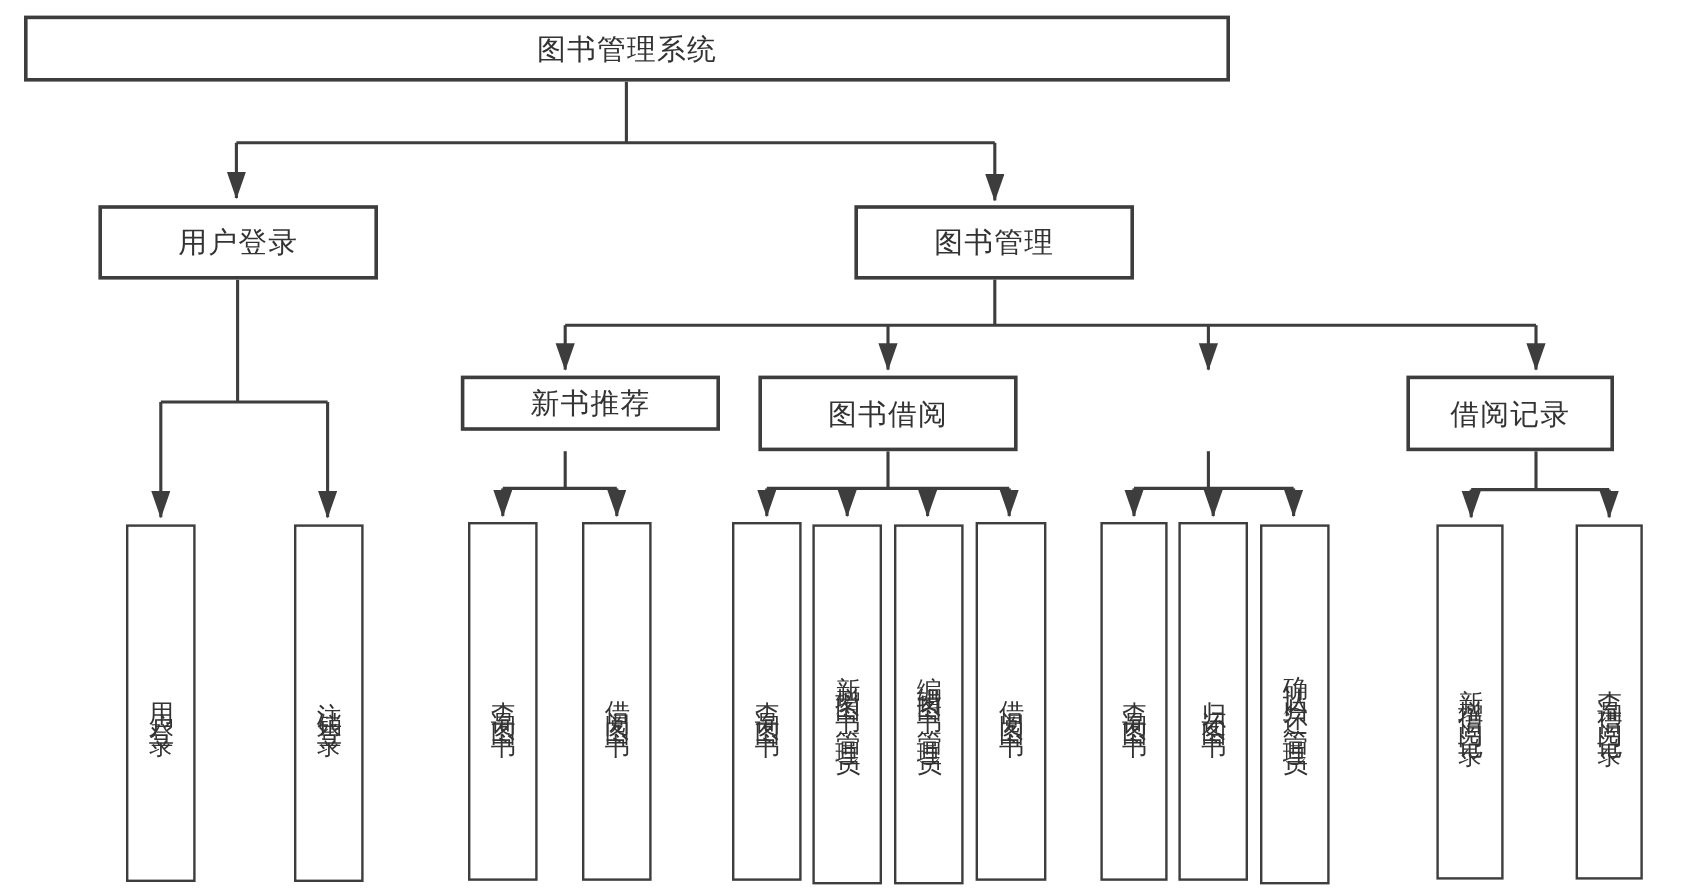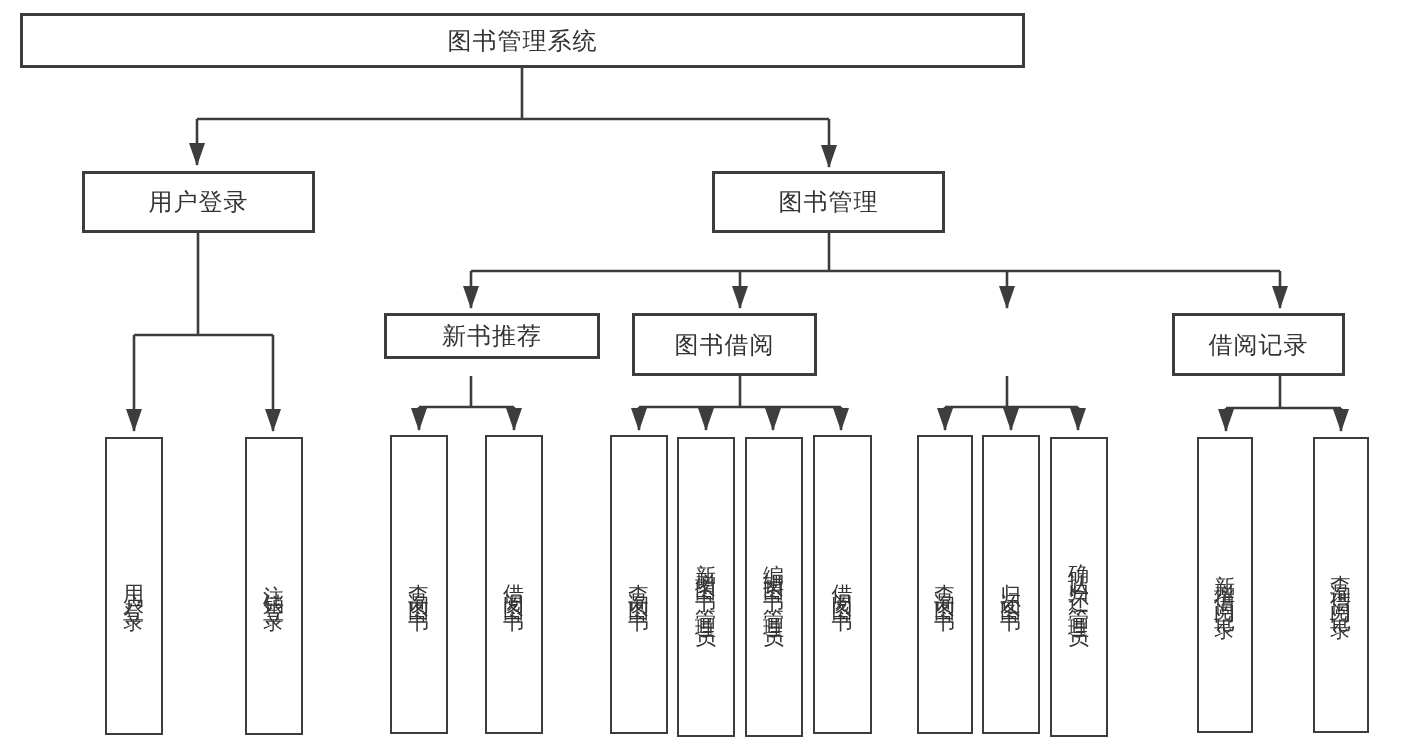--- a/index.html
+++ b/index.html
@@ -125,21 +125,21 @@
   <div class="node" style="left:82px; top:171px; width:233px; height:62px;">
     <span class="lbl">用户登录</span>
   </div>
   <div class="node" style="left:712px; top:171px; width:233px; height:62px;">
     <span class="lbl">图书管理</span>
   </div>
 
   <div class="node" style="left:363px; top:313px; width:216px; height:46px;margin-left:21px;">
     <span class="lbl">新书推荐</span>
   </div>
-  <div class="node" style="left:632px; top:313px; width:185px; height:63px;">
+  <div class="node" style="left:632px; top:313px; width:216px; height:63px;">
     <span class="lbl">图书借阅</span>
   </div>
   <div class="node" style="left:1172px; top:313px; width:173px; height:63px;">
     <span class="lbl">借阅记录</span>
   </div>
 
   <div class="node leaf" style="left:105px; top:437px; width:58px; height:298px;">
     <span class="lbl">用户登录</span>
   </div>
   <div class="node leaf" style="left:245px; top:437px; width:58px; height:298px;">

